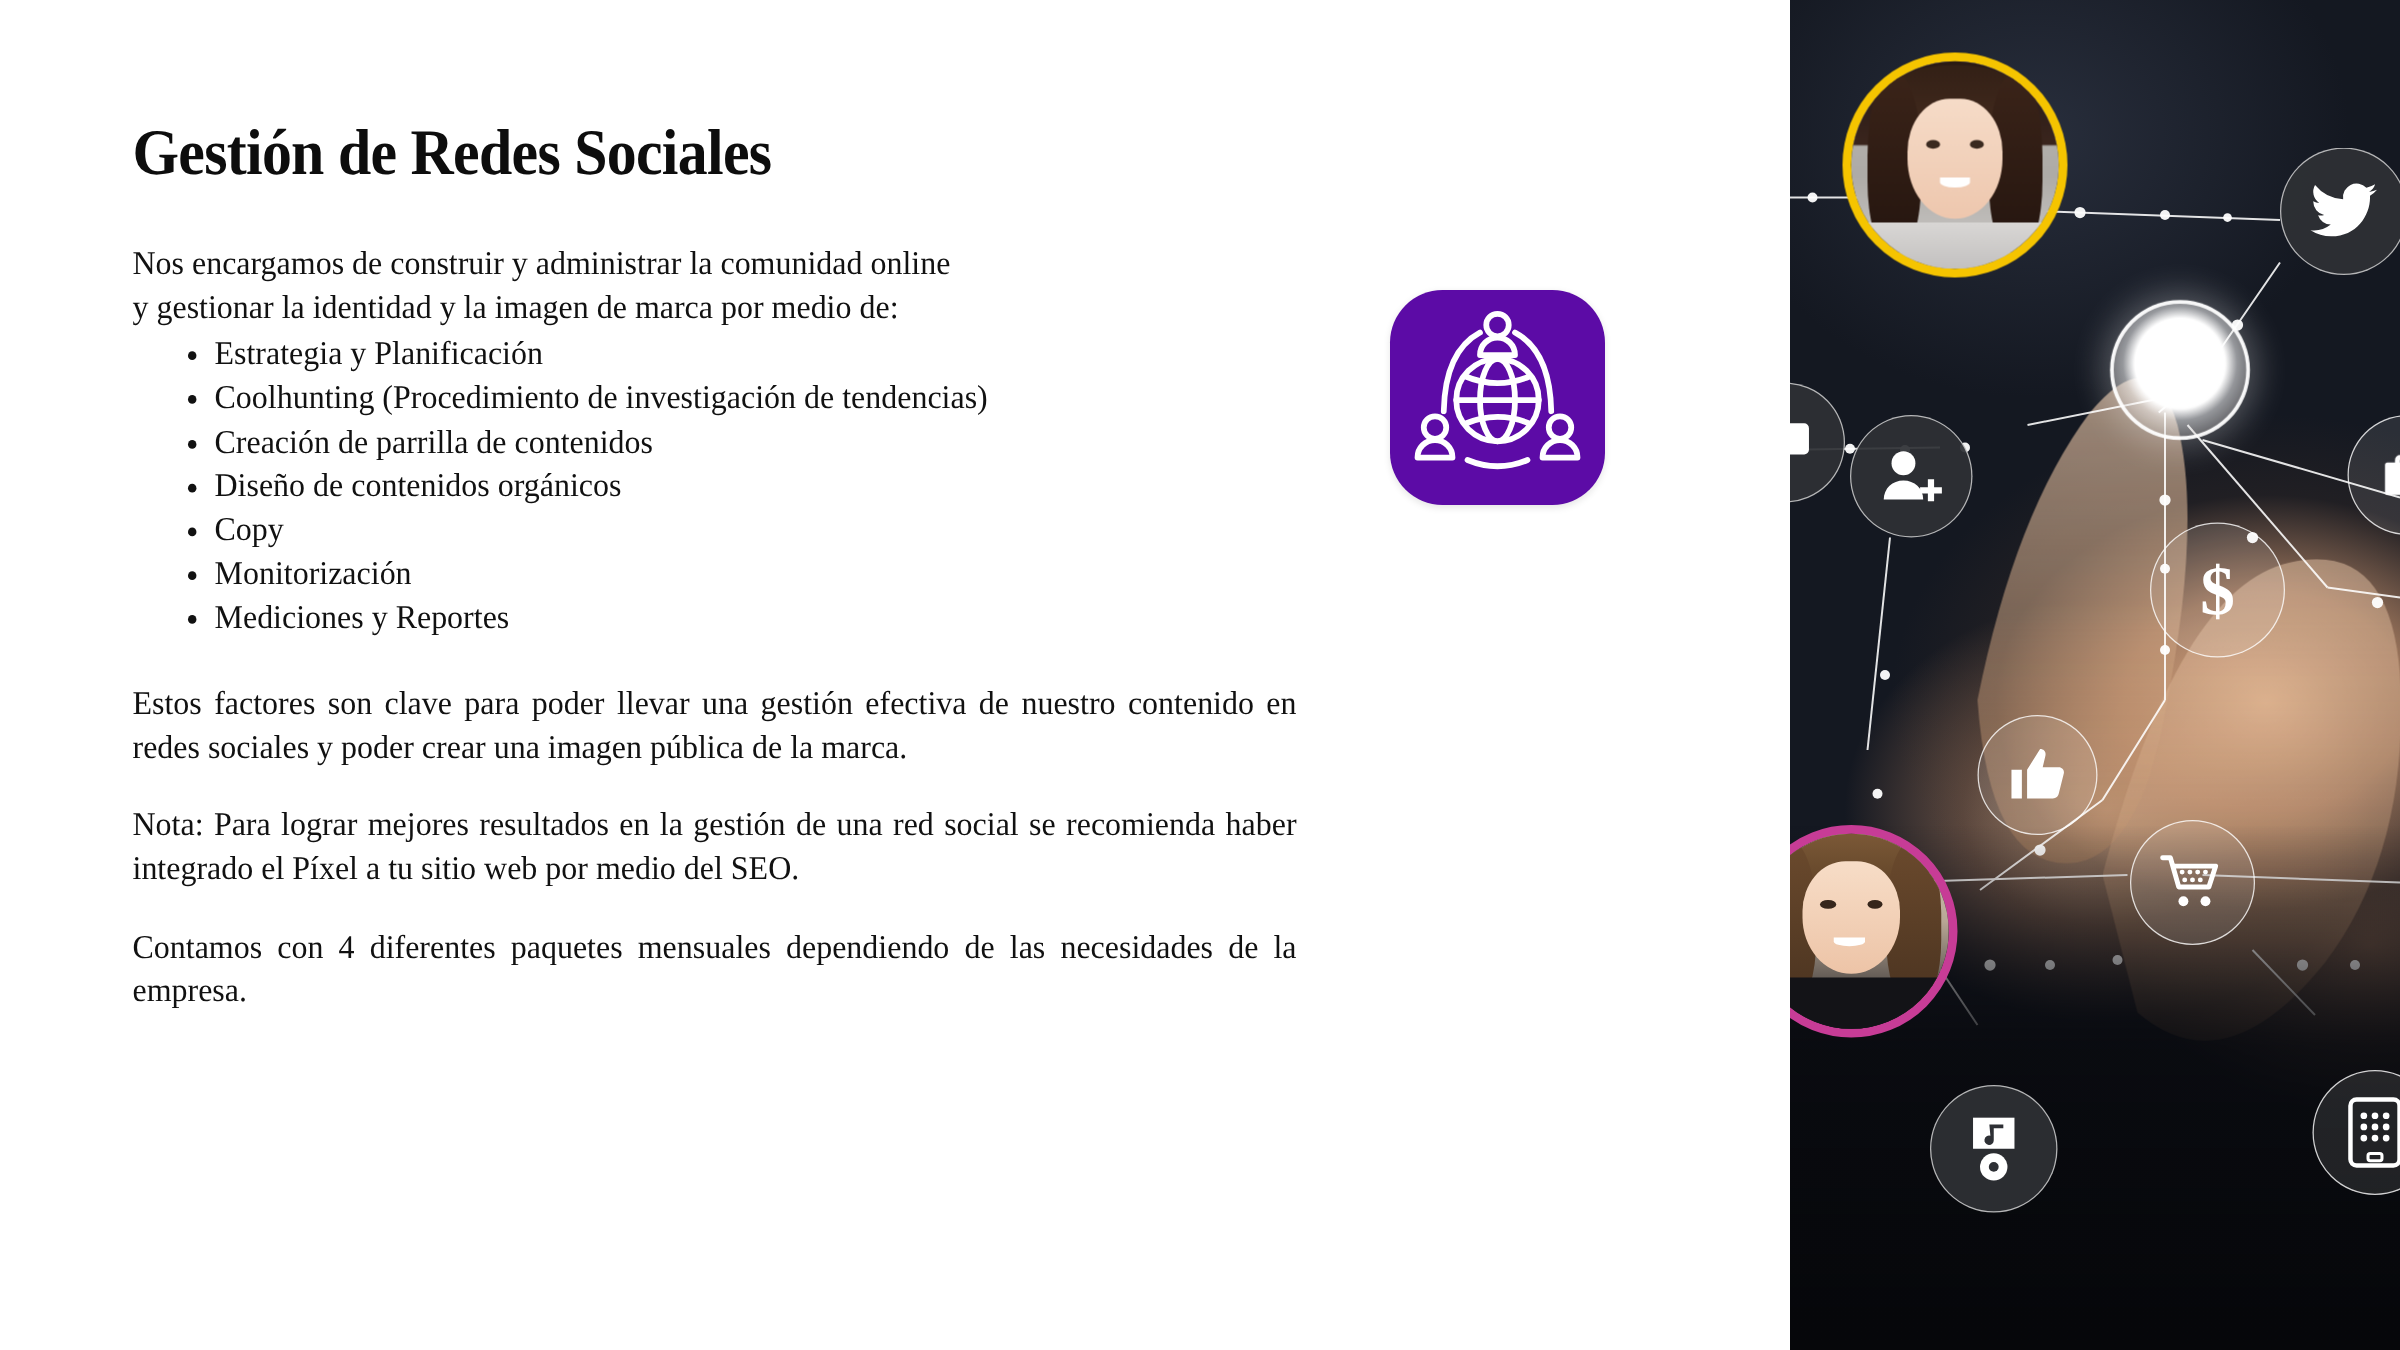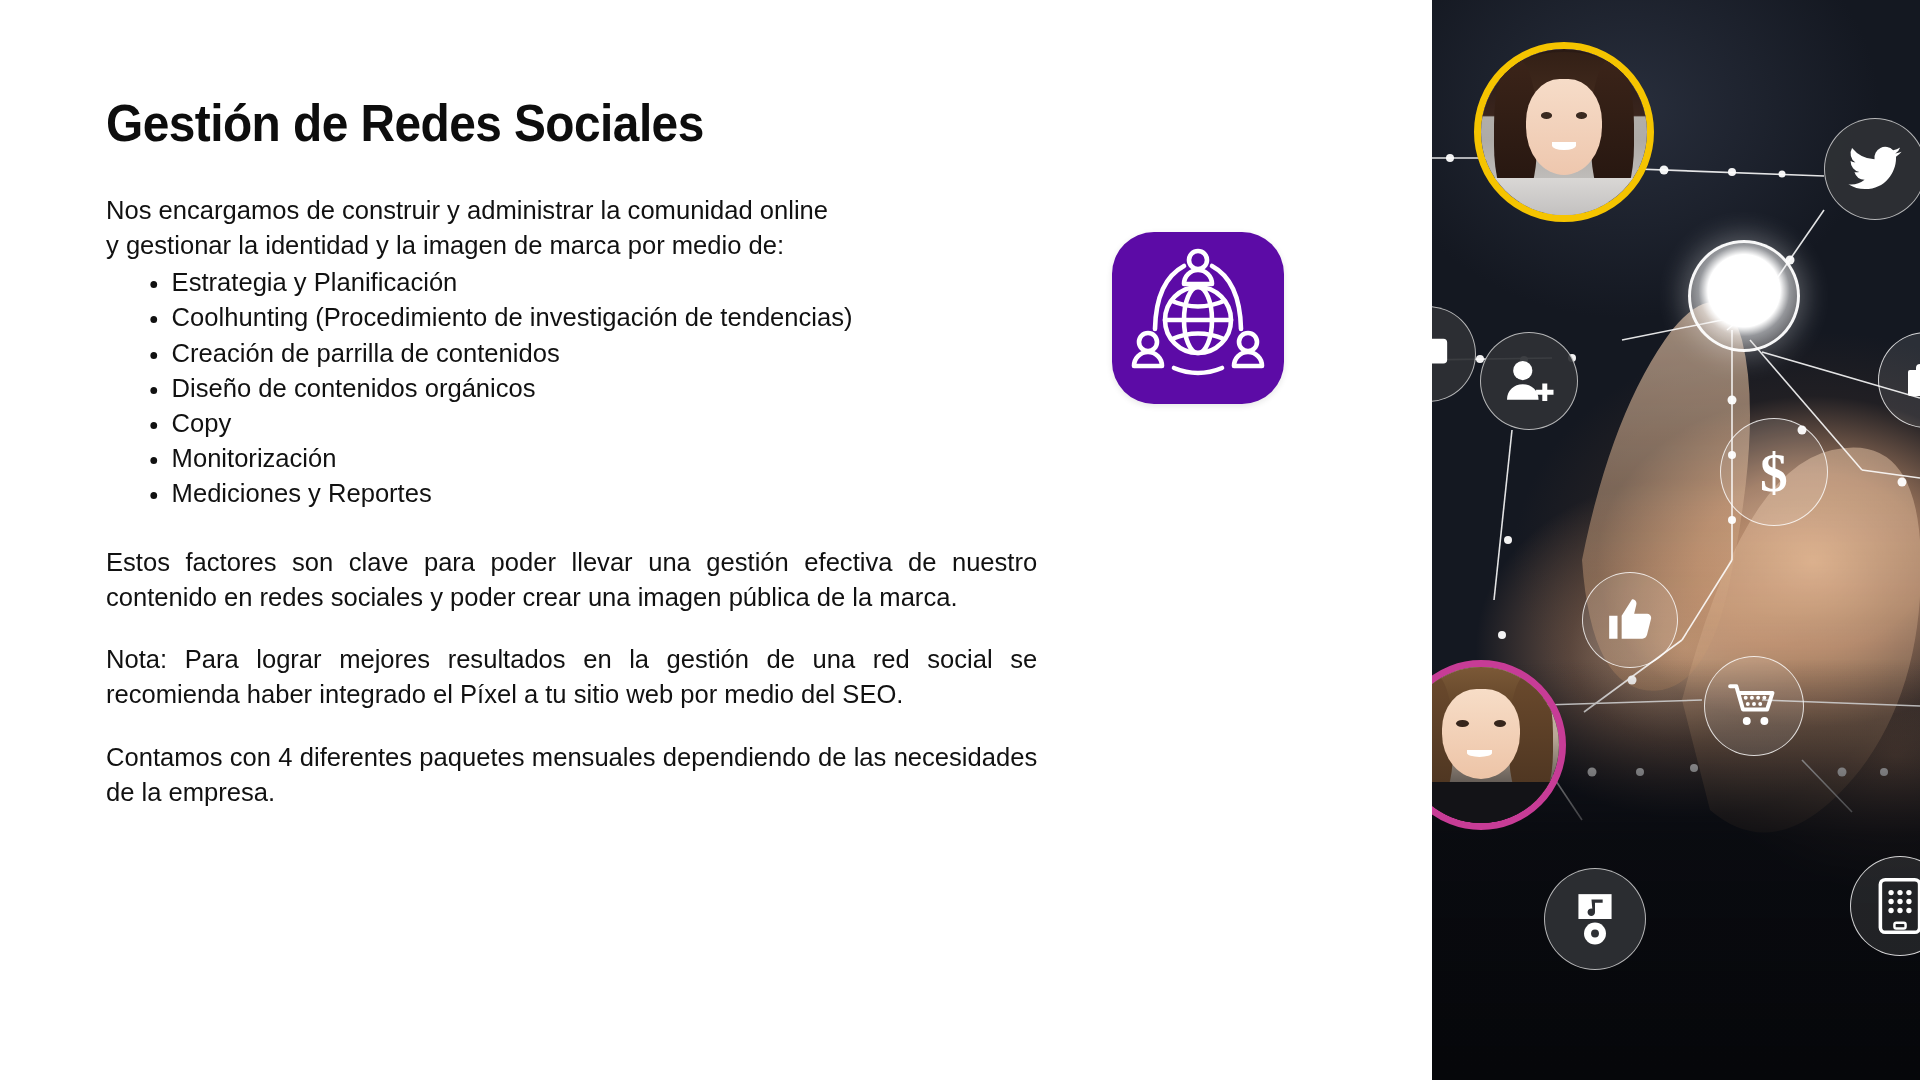--- a/index.html
+++ b/index.html
@@ -9,20 +9,21 @@
     font-family:"Liberation Sans", sans-serif;
     overflow:hidden;
   }
   .slide{position:relative;width:1920px;height:1080px;background:#fff;overflow:hidden;}
 
   
   .content{
     position:absolute;
     left:106px; top:96px;
     width:1080px;
+    font-family:Liberation Serif, serif;
   }
   .slide-title{
     font-size:52px;
     font-weight:bold;
     letter-spacing:-0.6px;
     color:#0d0d0d;
     margin:0 0 42px 0;
     line-height:1.05;
     transform:scaleX(0.92);
     transform-origin:left center;

